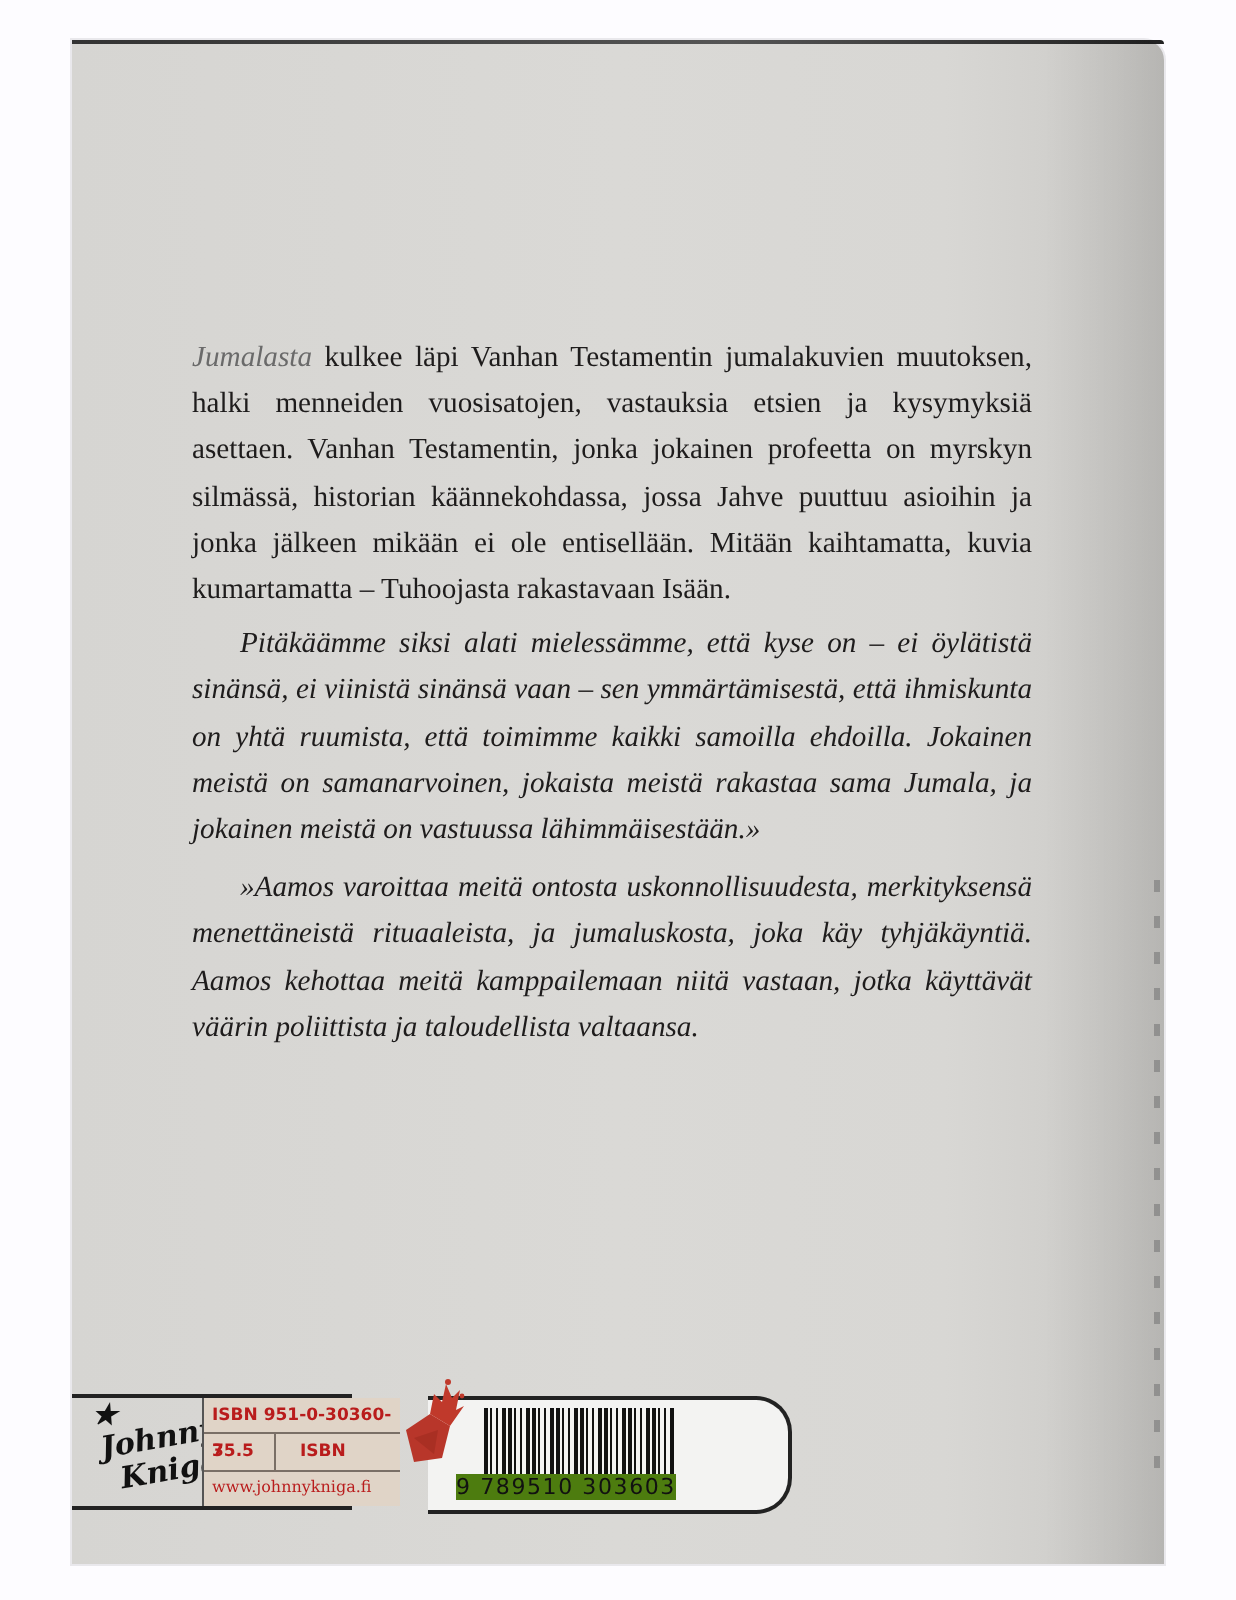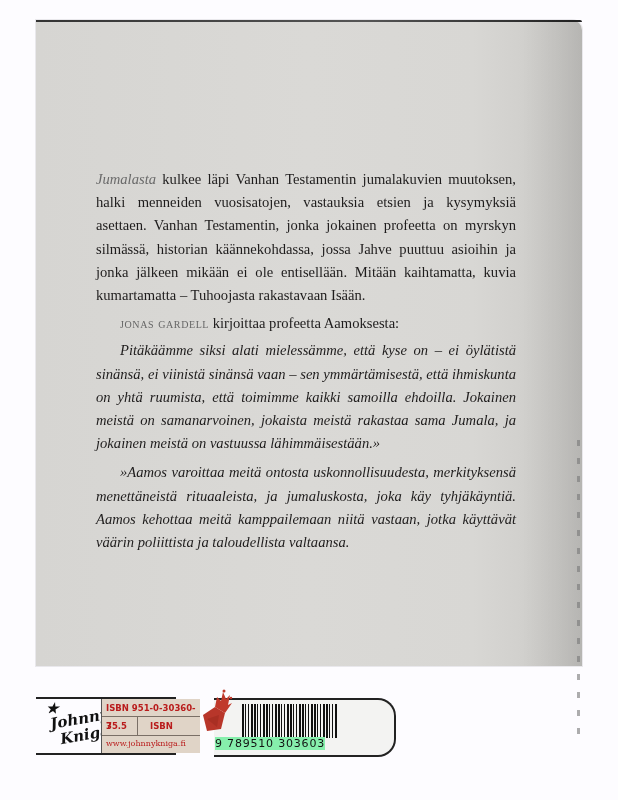--- a/index.html
+++ b/index.html
@@ -12,21 +12,21 @@
     }
     body { position: relative; font-family: "DejaVu Serif", serif; }
 
     .backdrop {
       position: absolute; left: 0; top: 0; width: 618px; height: 800px;
       background: #fdfcff;
     }
     .book {
       position: absolute;
       left: 36px; top: 20px;
-      width: 546px; height: 646px;
+      width: 546px; height: 762px;
       background: linear-gradient(90deg, #d6d5d2 0%, #dad9d6 50%, #d8d7d4 80%, #cfcecb 92%, #c8c7c4 100%);
       border-top-right-radius: 10px;
       box-shadow: 0 0 0 1px #e9e8ec;
     }
     .top-edge {
       position: absolute; left: 0; top: 0; width: 100%; height: 2px;
       background: linear-gradient(90deg, #333 0%, #555 60%, #222 100%);
       border-top-right-radius: 10px;
     }
     .spine-shadow {
@@ -111,39 +111,38 @@
       border-top-right-radius: 18px; border-bottom-right-radius: 18px;
       background: #f3f3f2;
     }
     .bars {
       position: absolute; left: 28px; top: 4px; width: 95px; height: 34px;
       background: repeating-linear-gradient(90deg,
         #111 0 2px, transparent 2px 3px, #111 3px 4px, transparent 4px 6px,
         #111 6px 7px, transparent 7px 9px, #111 9px 11px, transparent 11px 12px);
     }
     .barcode-digits {
-      position: absolute; left: 1px; top: 37px;
+      position: absolute; left: 14px; top: 37px;
       font-family: "DejaVu Sans", sans-serif; font-size: 11px; letter-spacing: 0.8px;
-      color: #111; white-space: pre; background: #86efac;
+      color: #111; white-space: pre; background: #4d7c0f;
     }
   </style>
 </head>
 <body>
 
 <div class="backdrop"></div>
 
 <div class="book">
   <div class="top-edge"></div>
   <div class="spine-shadow"></div>
   <div class="spine-marks"></div>
 
   <div class="text-block">
     <p class="para"><span class="it">Jumalasta</span> <span>kulkee läpi Vanhan Testamentin jumalakuvien muutoksen, halki menneiden vuosisatojen, vastauksia etsien ja kysymyksiä asettaen. Vanhan Testamentin, jonka jokainen profeetta on myrskyn silmässä, historian käännekohdassa, jossa Jahve puuttuu asioihin ja jonka jälkeen mikään ei ole entisellään. Mitään kaihtamatta, kuvia kumartamatta – Tuhoojasta rakastavaan Isään.</span></p>
 
-    <p class="para author-line"><span class="smallcaps">Jonas Gardell</span> <span>kirjoittaa profeetta Aamoksesta:</span></p>
 
     <p class="quote">Pitäkäämme siksi alati mielessämme, että kyse on – ei öylätistä sinänsä, ei viinistä sinänsä vaan – sen ymmärtämisestä, että ihmiskunta on yhtä ruumista, että toimimme kaikki samoilla ehdoilla. Jokainen meistä on samanarvoinen, jokaista meistä rakastaa sama Jumala, ja jokainen meistä on vastuussa lähimmäisestään.»</p>
     <p class="quote">»Aamos varoittaa meitä ontosta uskonnollisuudesta, merkityksensä menettäneistä rituaaleista, ja jumaluskosta, joka käy tyhjäkäyntiä. Aamos kehottaa meitä kamppailemaan niitä vastaan, jotka käyttävät väärin poliittista ja taloudellista valtaansa.</p>
   </div>
 
   <div class="label-strip">
     <div class="label-line-top"></div>
     <div class="label-line-bottom"></div>
 
     <div class="logo">

